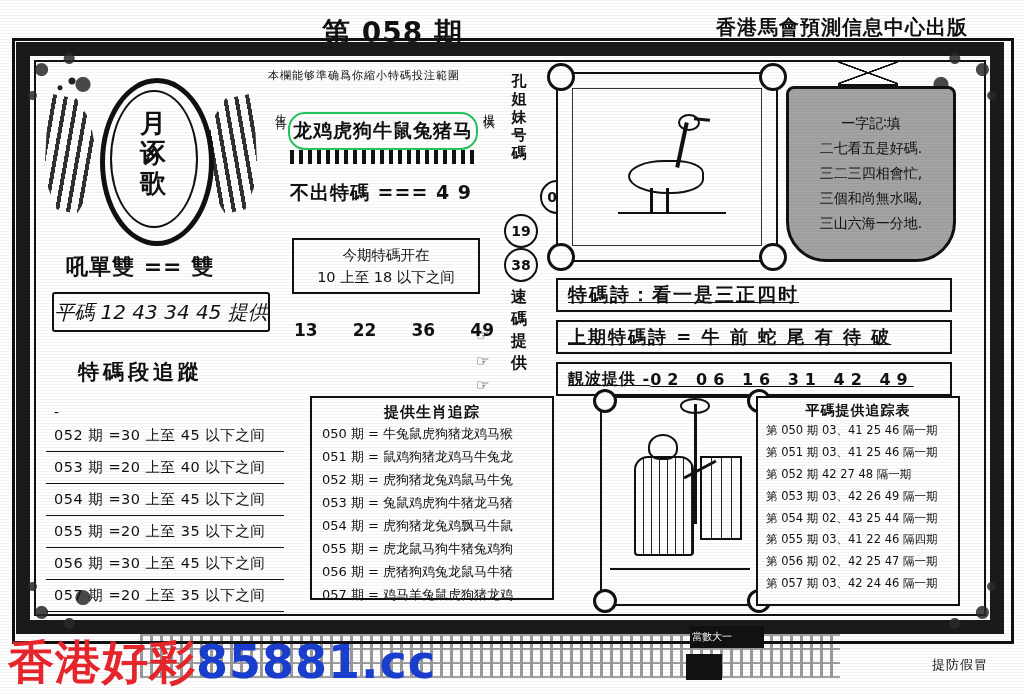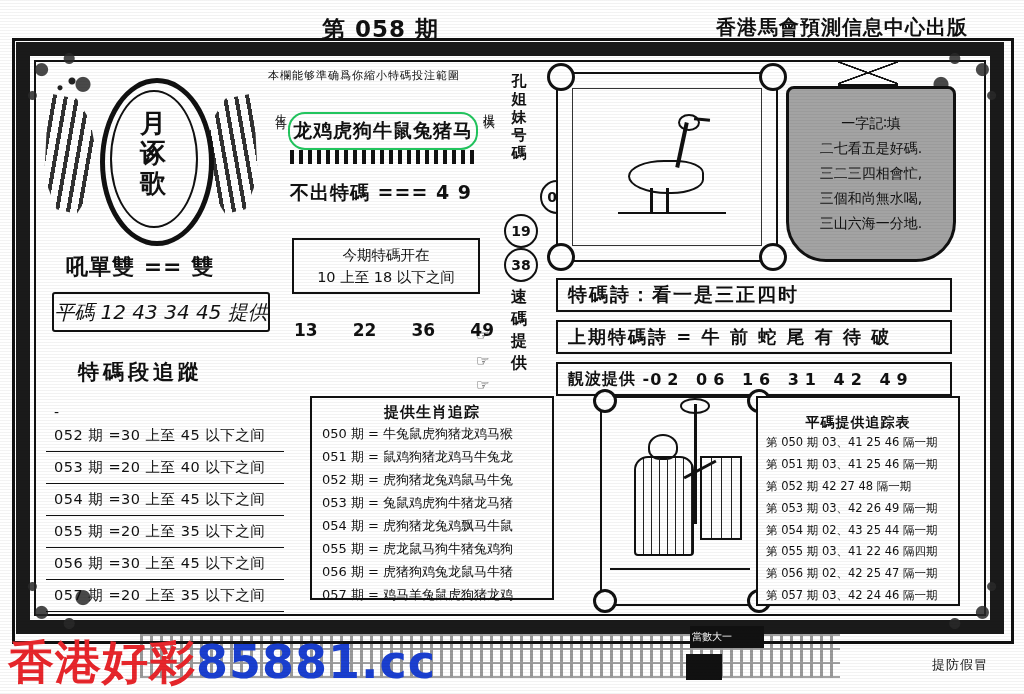--- a/index.html
+++ b/index.html
@@ -52,21 +52,21 @@
     position:absolute;top:70px;height:540px;width:18px;color:#fff;
     font-size:11px;font-weight:bold;letter-spacing:2px;
     display:flex;flex-direction:column;align-items:center;justify-content:space-around;
     writing-mode:vertical-rl;white-space:nowrap;overflow:hidden;
   }
   .band-side.left{left:18px;}
   .band-side.right{right:18px;}
 
   
   .issue-title{
-    position:absolute;left:322px;top:14px;font-size:23px;font-weight:bold;
+    position:absolute;left:322px;top:14px;font-size:28px;font-weight:bold;
     color:#111;letter-spacing:1px;
   }
   .publisher{
     position:absolute;right:56px;top:14px;font-size:20px;font-weight:bold;
     color:#111;letter-spacing:1px;
   }
 
   
   .emblem{
     position:absolute;left:42px;top:68px;width:218px;height:182px;
@@ -218,21 +218,21 @@
   }
   .shield .lines{
     position:absolute;left:0;top:22px;width:100%;
     text-align:center;font-size:14px;color:#111;line-height:25px;
   }
 
   
   .verse{
     position:absolute;left:556px;width:396px;height:34px;border:2px solid #111;
     display:flex;align-items:center;padding-left:10px;box-sizing:border-box;
-    font-size:19px;font-weight:bold;color:#111;letter-spacing:2px;
+    font-size:19px;font-weight:bold;color:#111;letter-spacing:2px;text-decoration:underline;
   }
   .verse.v1{top:278px;}
   .verse.v2{top:320px;font-size:18px;}
   .verse.v3{top:362px;font-size:16px;letter-spacing:1px;}
   .verse.v3 .nums{letter-spacing:6px;}
 
   
   .zbox{
     position:absolute;left:310px;top:396px;width:240px;height:200px;
     border:2px solid #111;background:#fff;
@@ -263,21 +263,21 @@
   .pic2 .dot.b{right:-9px;top:-9px;}
   .pic2 .dot.c{left:-9px;bottom:-9px;}
   .pic2 .dot.d{right:-9px;bottom:-9px;}
 
   
   .rtable{
     position:absolute;left:756px;top:396px;width:200px;height:206px;
     border:2px solid #111;background:#fff;
   }
   .rtable .rtitle{
-    text-align:center;font-size:14px;font-weight:bold;color:#111;margin-top:16px;letter-spacing:1px;
+    text-align:center;font-size:14px;font-weight:bold;color:#111;margin-top:4px;letter-spacing:1px;
   }
   .rtable .rrow{
     font-size:11.5px;color:#111;padding:3.4px 0 3.4px 8px;letter-spacing:0px;
   }
 
   
   .wm{
     position:absolute;left:8px;bottom:8px;font-size:46px;font-weight:bold;
     letter-spacing:1px;line-height:48px;white-space:nowrap;
   }

